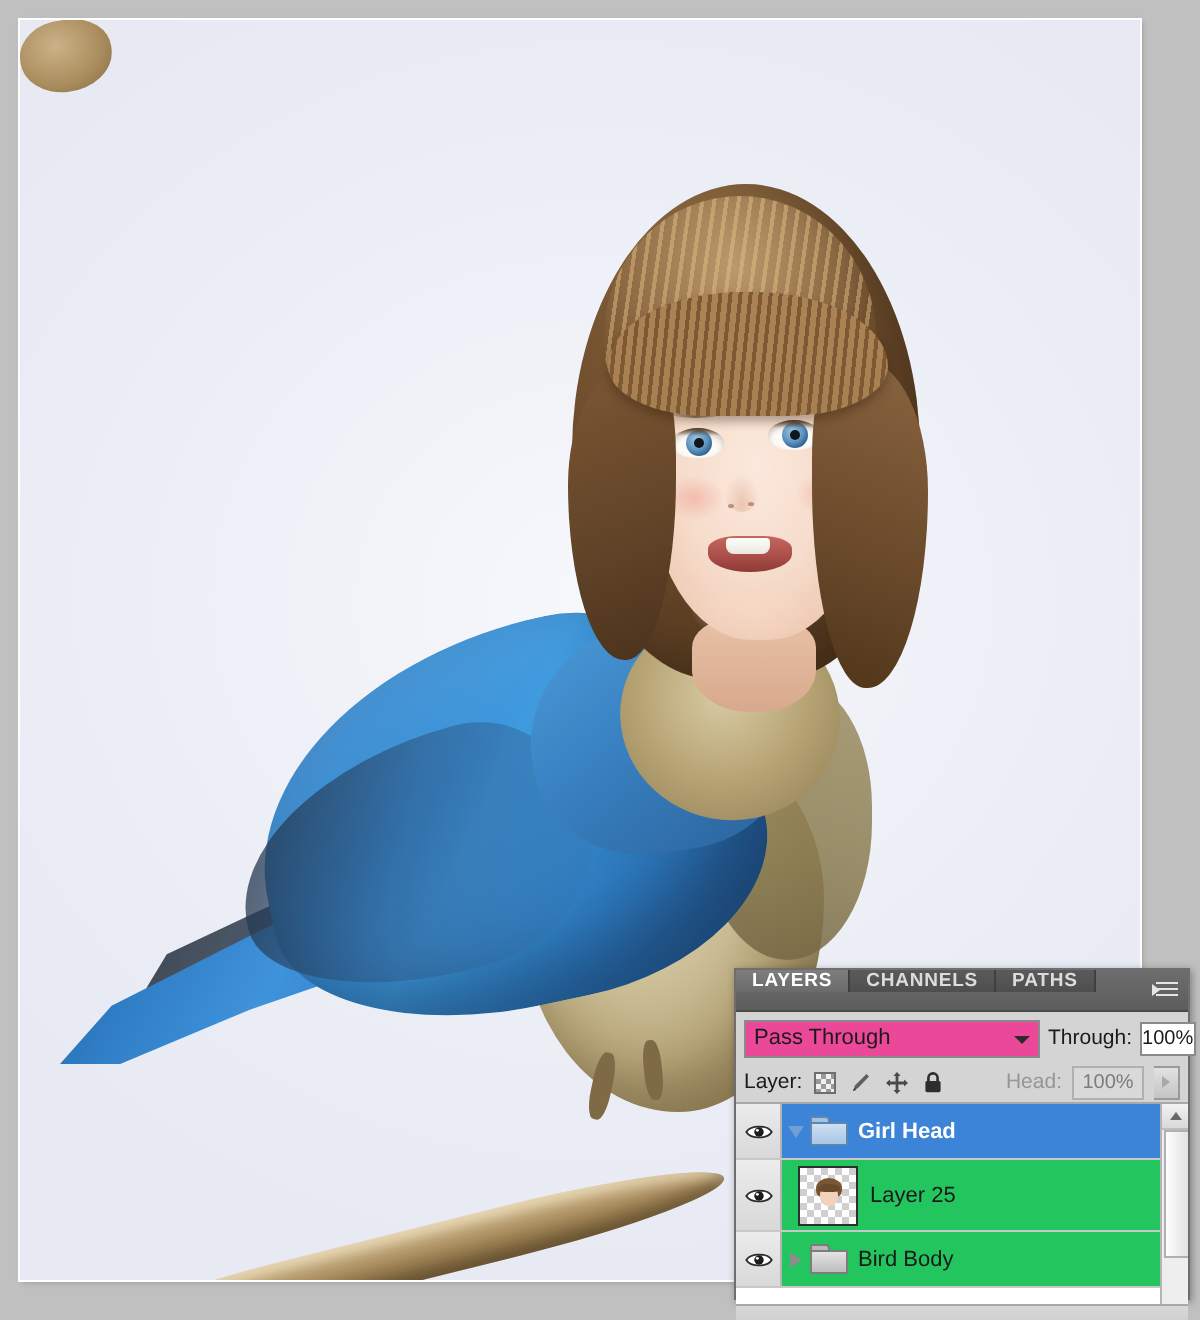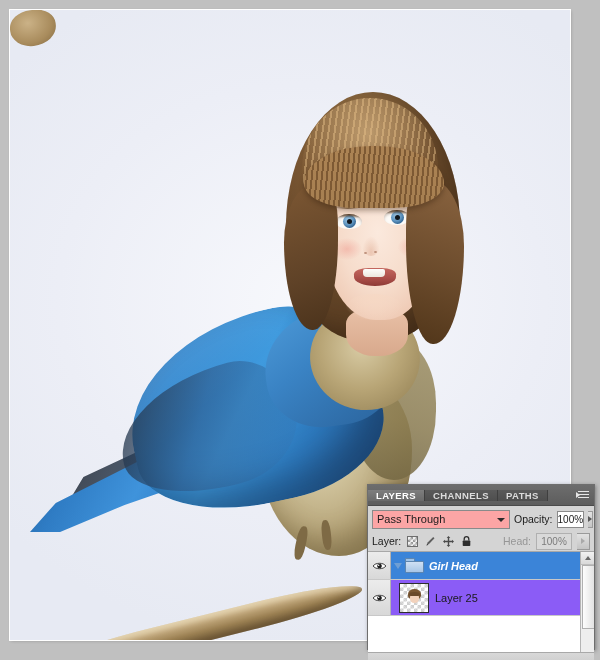--- a/index.html
+++ b/index.html
@@ -336,21 +336,21 @@
     color: #1a1a1a;
     user-select: none;
   }
 
   
   #panel-tabs {
     position: relative;
     height: 20px;
     background: linear-gradient(180deg, #6d6d6d 0%, #5d5d5d 100%);
     display: flex;
-    align-items: center;
+    align-items: flex-start;
     border-bottom: 1px solid #4a4a4a;
   }
   .panel-tab {
     display: flex;
     align-items: center;
     padding: 0 8px;
     font-size: 9.5px;
     font-weight: bold;
     letter-spacing: 0.4px;
     color: #dcdcdc;
@@ -398,25 +398,25 @@
     align-items: center;
     height: 22px;
     padding: 2px 4px 1px 4px;
     background: #d4d4d4;
     gap: 4px;
   }
   #blend-select {
     position: relative;
     flex: 0 0 128px;
     height: 17px;
-    background: #fca5a5;
+    background: #ec4899;
     border: 1px solid #8a8a8a;
     display: flex;
     align-items: center;
-    padding: 0 4px 0 4px;
+    padding: 0 14px 0 4px;
     font-size: 11px;
     cursor: pointer;
   }
   #blend-select .arrow {
     position: absolute;
     right: 4px; top: 7px;
     width: 0; height: 0;
     border-left: 4px solid transparent;
     border-right: 4px solid transparent;
     border-top: 4px solid #2b2b2b;
@@ -496,21 +496,21 @@
     height: 100px;
     background: #ffffff;
     overflow: hidden;
     border-bottom: 1px solid #a8a8a8;
   }
   .layer-row {
     display: flex;
     align-items: center;
     height: 27px;
     border-bottom: 1px solid #c8c8c8;
-    background: #8b5cf6;
+    background: #22c55e;
     cursor: pointer;
   }
   .layer-row.selected { background: #3b84d8; }
   .layer-row.tall { height: 35px; }
   .eye-cell {
     width: 22px;
     min-width: 22px;
     height: 100%;
     background: linear-gradient(180deg, #ececec 0%, #d8d8d8 100%);
     border-right: 1px solid #b4b4b4;
@@ -606,21 +606,20 @@
     border-radius: 50% 50% 30% 30%;
   }
   .layer-name {
     font-size: 11px;
     color: #1a1a1a;
     white-space: nowrap;
   }
   .layer-row.selected .layer-name {
     color: #ffffff;
     font-weight: bold;
-    font-style: italic;
   }
 
   
   #layer-scrollbar {
     position: absolute;
     right: 0; top: 0;
     width: 13px;
     height: 100%;
     background: #eeeeee;
     border-left: 1px solid #b4b4b4;
@@ -736,21 +735,21 @@
       <div class="tri"></div>
       <div class="bars"></div>
     </div>
   </div>
 
   <div id="blend-row">
     <div id="blend-select">
       <span>Pass Through</span>
       <span class="arrow"></span>
     </div>
-    <span class="field-label">Opacity:</span>
+    <span class="field-label">Through:</span>
     <div class="num-field">
       <span>100%</span>
     </div>
     <div class="spinner">
       <span class="tri"></span>
     </div>
   </div>
 
   <div id="lock-row">
     <span class="field-label">Layer:</span>
@@ -821,20 +820,37 @@
       <div class="layer-thumb">
         <div class="thumb-head">
           <span class="thumb-hair"></span>
           <span class="thumb-face"></span>
           <span class="thumb-bangs"></span>
         </div>
       </div>
       <span class="layer-name">Layer 25</span>
     </div>
 
+    <div class="layer-row">
+      <div class="eye-cell">
+        <svg class="eye-icon" viewBox="0 0 16 11">
+          <path d="M1 5.5 C3.5 1.5 12.5 1.5 15 5.5 C12.5 9.5 3.5 9.5 1 5.5 Z" fill="#ffffff" stroke="#2b2b2b" stroke-width="1"></path>
+          <circle cx="8" cy="5.5" r="2.6" fill="#1c1c1c"></circle>
+          <circle cx="7.1" cy="4.6" r="0.8" fill="#ffffff"></circle>
+        </svg>
+      </div>
+      <div class="disclosure">
+        <span class="tri-right"></span>
+      </div>
+      <div class="folder-icon">
+        <span class="tabtop"></span>
+        <span class="body"></span>
+      </div>
+      <span class="layer-name">Bird Body</span>
+    </div>
 
     <div id="layer-scrollbar">
       <div id="scroll-up-btn">
         <span class="tri"></span>
       </div>
       <div id="scroll-thumb"></div>
     </div>
   </div>
 
   <div id="panel-footer"></div>

